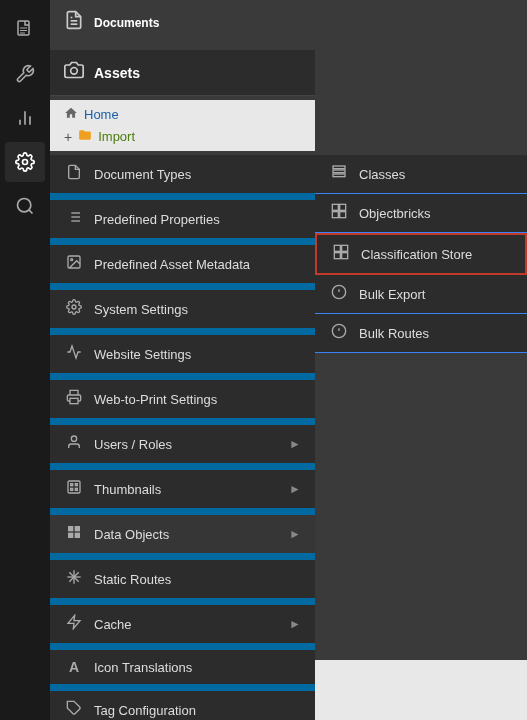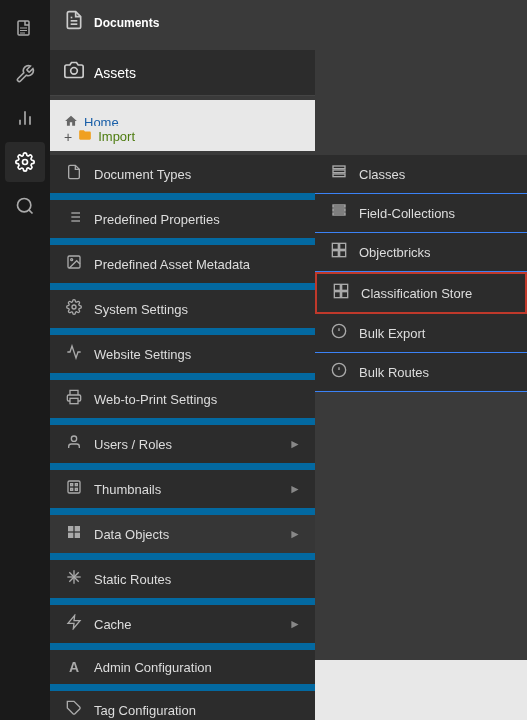--- a/index.html
+++ b/index.html
@@ -208,25 +208,25 @@
   <span class="arrow">→</span>
 </div>
 
 <div class="nav-item-top assets" style="position:absolute;left:50px;top:50px;width:310px;">
   <span class="icon">
     <svg width="20" height="20" viewBox="0 0 24 24" fill="none" stroke="#ccc" stroke-width="2">
       <path d="M23 19a2 2 0 0 1-2 2H3a2 2 0 0 1-2-2V8a2 2 0 0 1 2-2h4l2-3h6l2 3h4a2 2 0 0 1 2 2z"></path>
       <circle cx="12" cy="13" r="4"></circle>
     </svg>
   </span>
-  <span style="font-weight:normal;font-size:14px;">Assets</span>
+  <span style="font-weight:bold;font-size:14px;">Assets</span>
   <span class="arrow">→</span>
 </div>
 
-<div class="breadcrumb" style="position:absolute;left:50px;top:100px;width:310px;background:#e8e8e8;padding:14px 14px;display:flex;align-items:center;gap:6px;">
+<div class="breadcrumb" style="position:absolute;left:50px;top:100px;width:310px;background:#e8e8e8;padding:6px 14px;display:flex;align-items:center;gap:6px;">
   <span style="color:#666;font-size:14px;">
     <svg width="14" height="14" viewBox="0 0 24 24" fill="#666">
       <path d="M10 20v-6h4v6h5v-8h3L12 3 2 12h3v8z"></path>
     </svg>
   </span>
   <a style="color:#1a5fa8;font-size:13px;text-decoration:none;">Home</a>
 </div>
 
 <div style="position:absolute;left:50px;top:126px;width:310px;background:#e8e8e8;padding:2px 14px 6px 14px;display:flex;align-items:center;gap:6px;">
   <span style="color:#555;font-size:14px;">+</span>
@@ -360,21 +360,21 @@
       <svg width="16" height="16" viewBox="0 0 24 24" fill="none" stroke="#aaa" stroke-width="2">
         <polygon points="13 2 3 14 12 14 11 22 21 10 12 10 13 2"></polygon>
       </svg>
     </span>
     <span>Cache</span>
     <span class="mi-arrow">►</span>
   </div>
 
   <div class="menu-item">
     <span class="mi-icon" style="font-size:14px;color:#aaa;font-weight:bold;">A</span>
-    <span>Admin Configuration</span>
+    <span>Icon Translations</span>
   </div>
 
   <div class="menu-item">
     <span class="mi-icon">
       <svg width="16" height="16" viewBox="0 0 24 24" fill="none" stroke="#aaa" stroke-width="2">
         <path d="M20.59 13.41l-7.17 7.17a2 2 0 0 1-2.83 0L2 12V2h10l8.59 8.59a2 2 0 0 1 0 2.82z"></path>
         <line x1="7" y1="7" x2="7.01" y2="7"></line>
       </svg>
     </span>
     <span>Tag Configuration</span>
@@ -400,30 +400,20 @@
     <span class="si-icon">
       <svg width="16" height="16" viewBox="0 0 24 24" fill="none" stroke="#aaa" stroke-width="2">
         <rect x="3" y="3" width="18" height="4"></rect>
           <rect x="3" y="9" width="18" height="4"></rect>
           <rect x="3" y="15" width="18" height="4"></rect>
       </svg>
     </span>
     <span>Classes</span>
   </div>
 
-  <div class="submenu-item">
-    <span class="si-icon">
-      <svg width="16" height="16" viewBox="0 0 24 24" fill="none" stroke="#aaa" stroke-width="2">
-        <rect x="3" y="3" width="18" height="3"></rect>
-          <rect x="3" y="9" width="18" height="3"></rect>
-          <rect x="3" y="15" width="18" height="3"></rect>
-      </svg>
-    </span>
-    <span>Field-Collections</span>
-  </div>
 
   <div class="submenu-item">
     <span class="si-icon">
       <svg width="16" height="16" viewBox="0 0 24 24" fill="none" stroke="#aaa" stroke-width="2">
         <rect x="2" y="2" width="9" height="9"></rect>
           <rect x="13" y="2" width="9" height="9"></rect>
         <rect x="2" y="13" width="9" height="9"></rect>
           <rect x="13" y="13" width="9" height="9"></rect>
       </svg>
     </span>

